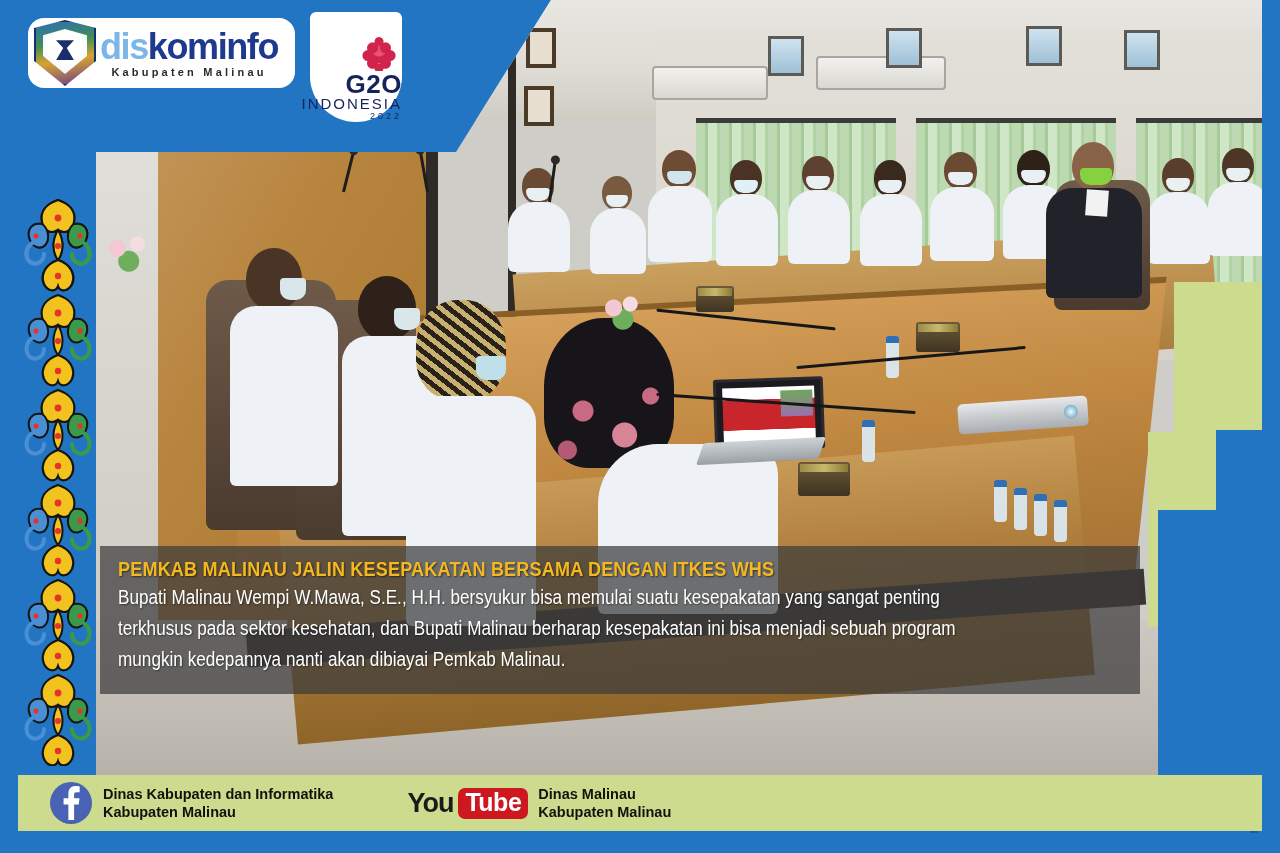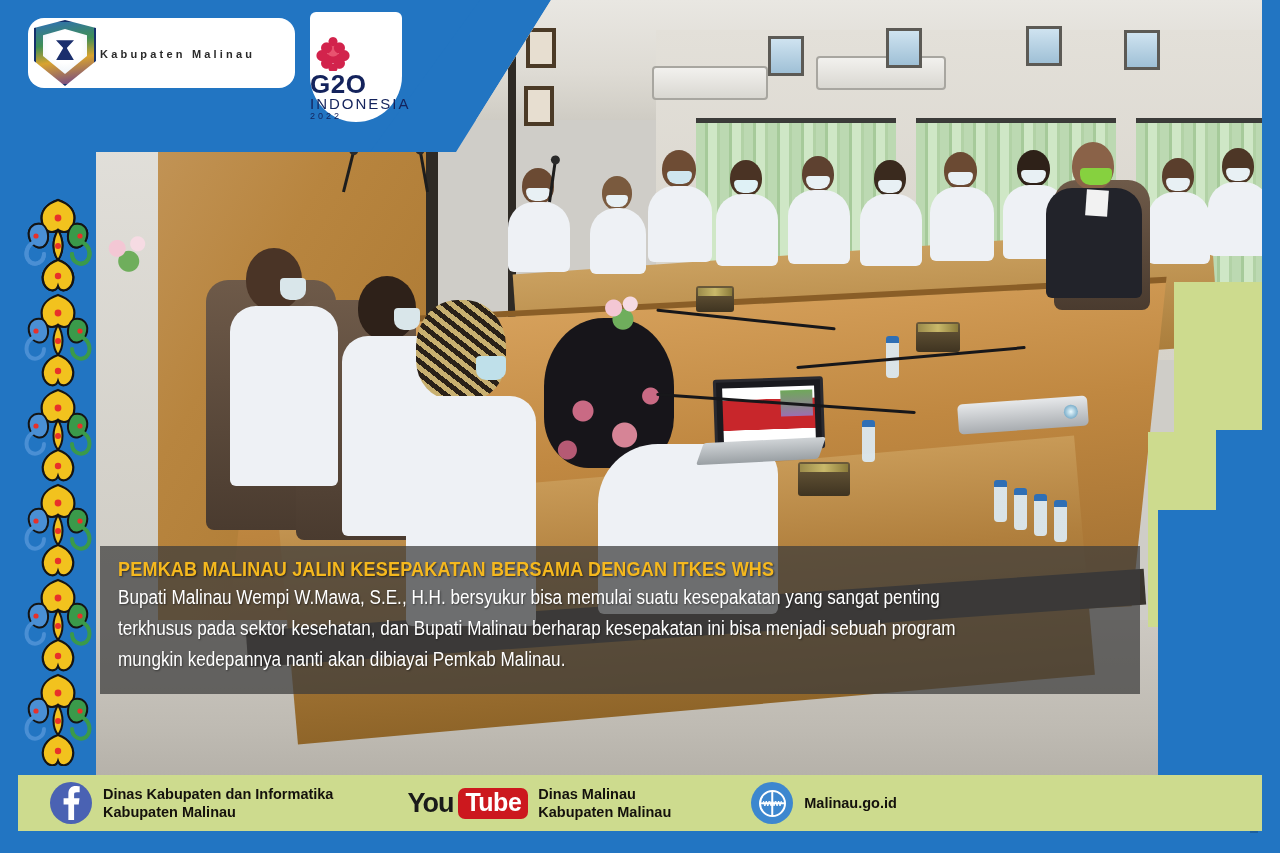--- a/index.html
+++ b/index.html
@@ -291,21 +291,21 @@
   .wm-kom  { color:#1e3a8f; }
   .wm-sub {
     font-size:11px; font-weight:bold; color:#2a2a2a; letter-spacing:3.2px;
     text-align:center; margin-top:2px;
   }
 
   .g20 {
     position:absolute; left:310px; top:12px; width:92px; height:110px;
     background:#ffffff;
     border-radius:6px 6px 46px 46px;
-    display:flex; flex-direction:column; align-items:flex-start; justify-content:flex-start;
+    display:flex; flex-direction:column; align-items:flex-end; justify-content:flex-start;
     padding-top:24px;
   }
   .g20-motif {
     width:46px; height:48px;
     background:
       radial-gradient(circle at 50% 16%, #d2234c 0 4px, transparent 5px),
       radial-gradient(circle at 36% 34%, #d2234c 0 5px, transparent 6px),
       radial-gradient(circle at 64% 34%, #d2234c 0 5px, transparent 6px),
       radial-gradient(circle at 50% 40%, #e8536f 0 6px, transparent 7px),
       radial-gradient(circle at 26% 56%, #d2234c 0 5px, transparent 6px),
@@ -590,20 +590,23 @@
   <div class="blue-bottom"></div>
   <div class="blue-inner-line"></div>
 
   <div class="logo-pill">
     <div class="crest">
       <div class="crest-shape"></div>
       <div class="crest-inner"></div>
       <div class="crest-mark"></div>
     </div>
     <div class="wordmark">
+      <div class="wm-main">
+        <span class="wm-dis">dis</span><span class="wm-kom">kominfo</span>
+      </div>
       <div class="wm-sub">Kabupaten Malinau</div>
     </div>
   </div>
 
   <div class="g20">
     <div class="g20-motif"></div>
     <div class="g20-main">G2O</div>
     <div class="g20-sub">INDONESIA</div>
     <div class="g20-year">2022</div>
   </div>
@@ -656,24 +659,16 @@
       <div class="yt-logo">
         <span class="yt-you">You</span>
         <span class="yt-tube">Tube</span>
       </div>
       <div class="ftxt">
         <span class="ln">Dinas Malinau</span>
         <span class="ln">Kabupaten Malinau</span>
       </div>
     </div>
 
-    <div class="fitem fi-web">
-      <div class="ic-circle ic-web">
-        <div class="ic-web-glyph">
-            <span>WWW</span>
-          </div>
-      </div>
-      <div class="ftxt">Malinau.go.id</div>
-    </div>
 
   </div>
 
 </div>
 
 </body></html>

